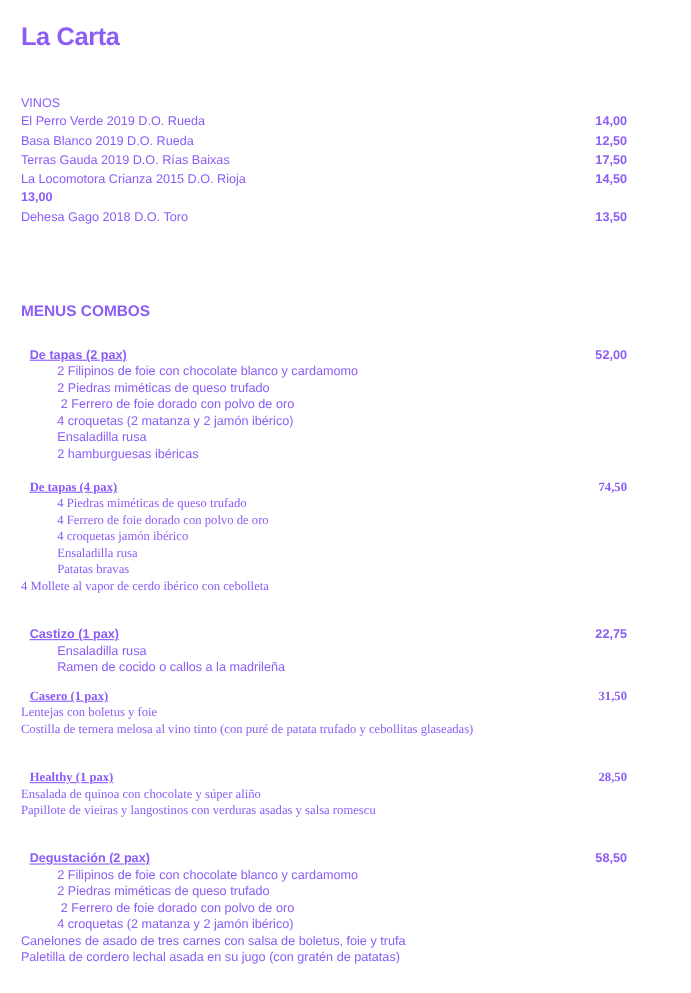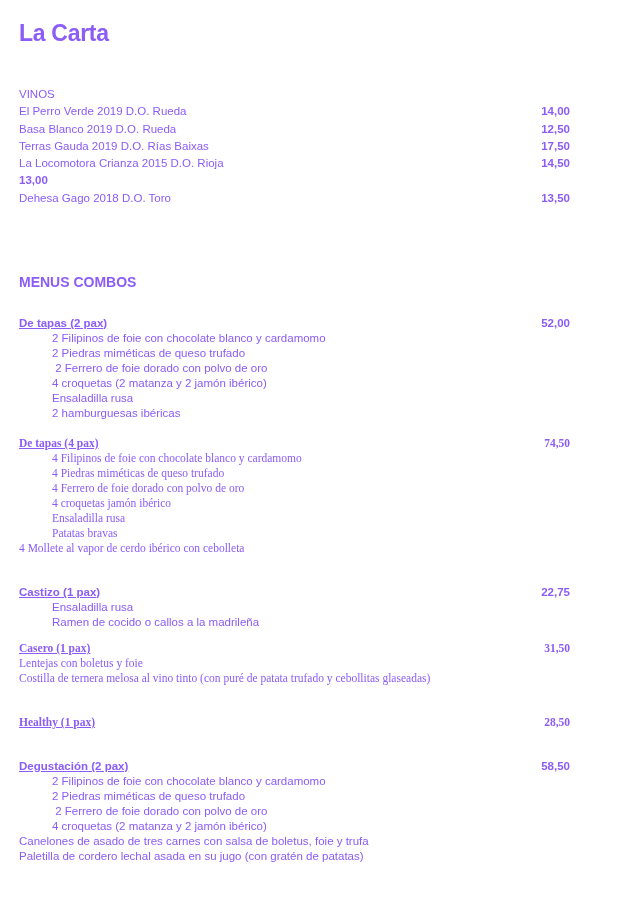--- a/index.html
+++ b/index.html
@@ -48,20 +48,21 @@
     font-weight: bold;
     line-height: 15px;
     margin-bottom: 26px;
   }
   .combo-header {
     display: flex;
     justify-content: space-between;
     align-items: center;
     font-size: 11.5px;
     line-height: 15px;
+    margin-left: 8px;
   }
   .combo-name {
     font-weight: bold;
     text-decoration: underline;
   }
   .combo-line {
     font-size: 11.5px;
     line-height: 15px;
     white-space: pre-wrap;
   }
@@ -138,21 +139,20 @@
             </div>
         </div>
 
         <div class="combo" data-gap="lg">
           <div class="combo-header">
             <span class="combo-name">De tapas (4 pax)</span>
             <span class="price">74,50</span>
           </div>
           <div class="combo-lines">
 
-              <div class="combo-line" data-indent="1">4 Filipinos de foie con chocolate blanco y cardamomo</div>
 
               <div class="combo-line" data-indent="1">4 Piedras miméticas de queso trufado</div>
 
               <div class="combo-line" data-indent="1">4 Ferrero de foie dorado con polvo de oro</div>
 
               <div class="combo-line" data-indent="1">4 croquetas jamón ibérico</div>
 
               <div class="combo-line" data-indent="1">Ensaladilla rusa</div>
 
               <div class="combo-line" data-indent="1">Patatas bravas</div>
@@ -185,20 +185,26 @@
 
               <div class="combo-line" data-indent="0">Costilla de ternera melosa al vino tinto (con puré de patata trufado y cebollitas glaseadas)</div>
             </div>
         </div>
 
         <div class="combo" data-gap="lg">
           <div class="combo-header">
             <span class="combo-name">Healthy (1 pax)</span>
             <span class="price">28,50</span>
           </div>
+          <div class="combo-lines">
+
+              <div class="combo-line" data-indent="0">Ensalada de quinoa con chocolate y súper aliño</div>
+
+              <div class="combo-line" data-indent="0">Papillote de vieiras y langostinos con verduras asadas y salsa romescu</div>
+            </div>
         </div>
 
         <div class="combo" data-gap="none">
           <div class="combo-header">
             <span class="combo-name">Degustación (2 pax)</span>
             <span class="price">58,50</span>
           </div>
           <div class="combo-lines">
 
               <div class="combo-line" data-indent="1">2 Filipinos de foie con chocolate blanco y cardamomo</div>

